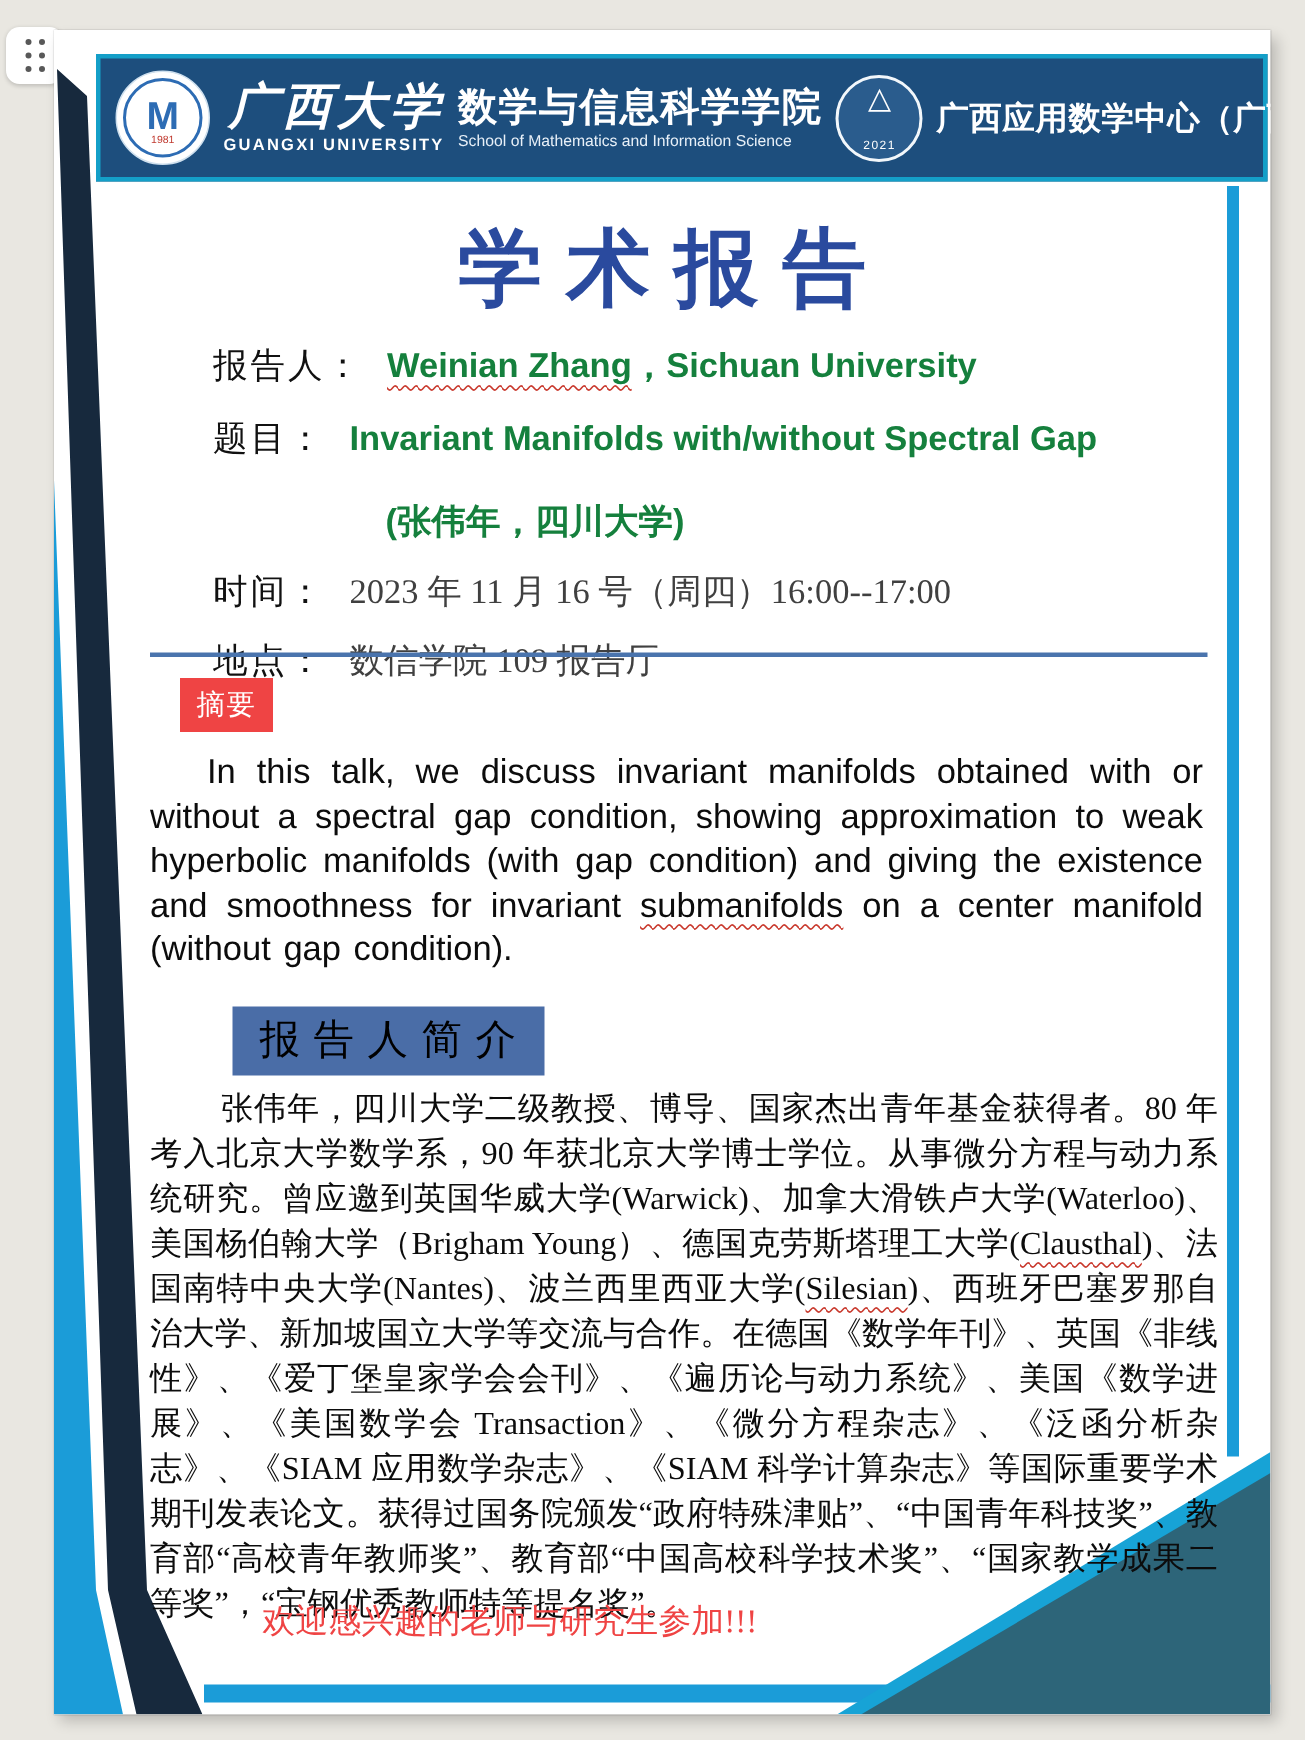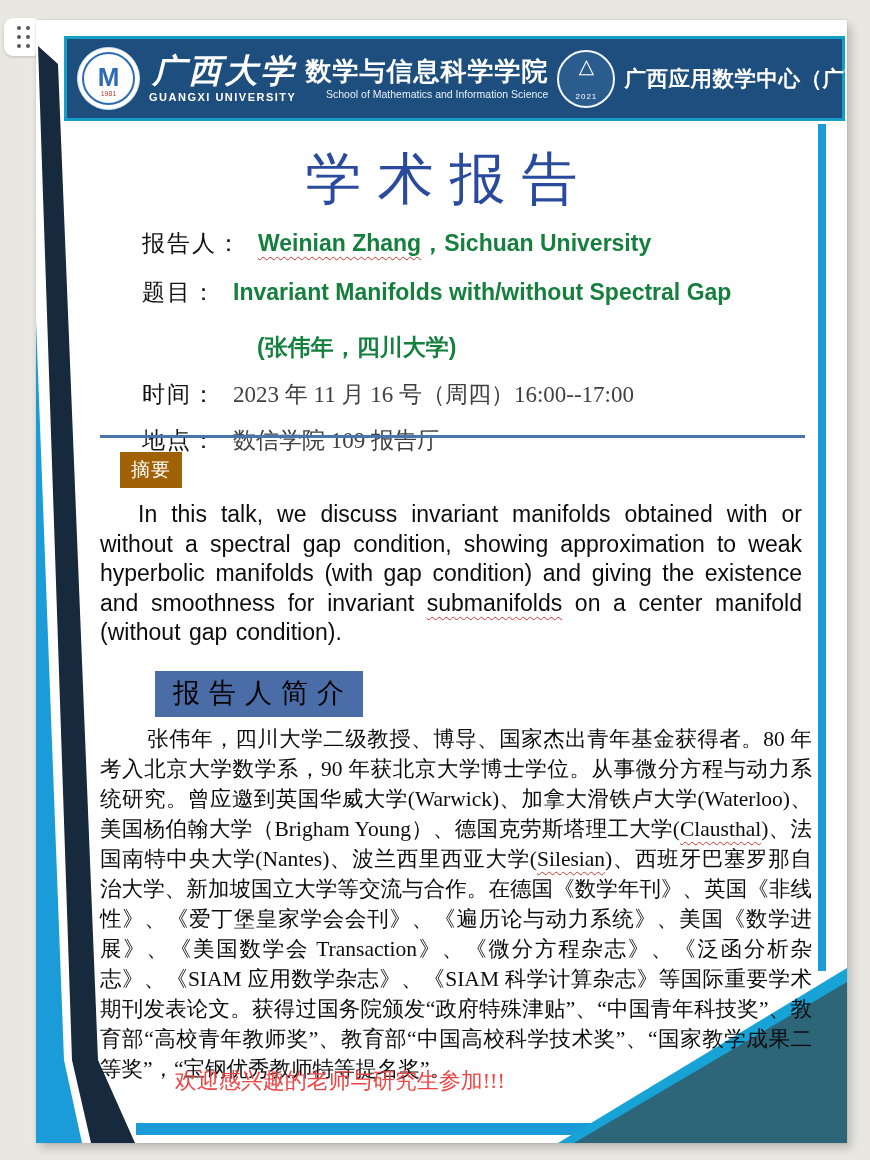--- a/index.html
+++ b/index.html
@@ -41,50 +41,50 @@
            display:flex; flex-direction:column; align-items:center; justify-content:center;
            border:1px solid #cfe0ee; position:relative; }
   .logo1 .ring { position:absolute; inset:4px; border:2px solid #2d6cb4; border-radius:50%; }
   .logo1 .m { font-family:"Liberation Sans",sans-serif; font-weight:bold; font-size:26px; color:#2d6cb4; line-height:1; margin-top:4px;}
   .logo1 .yr { font-size:7px; color:#c03a30; line-height:1; }
   .uni-block { flex:0 0 auto; text-align:right; line-height:1; }
   .uni-cn { font-family:"DejaVu Serif","Liberation Serif",serif; font-style:italic; font-weight:bold; font-size:33px; letter-spacing:3px; white-space:nowrap; }
   .uni-en { font-size:11px; letter-spacing:1.5px; font-weight:bold; margin-top:5px; white-space:nowrap; }
   .school-block { flex:0 0 auto; line-height:1; text-align:left; }
   .school-cn { font-size:26px; font-weight:bold; letter-spacing:1px; white-space:nowrap; }
-  .school-en { font-size:10.5px; margin-top:5px; white-space:nowrap; color:#e8f0f8;text-align:right; }
+  .school-en { font-size:10.5px; margin-top:5px; white-space:nowrap; color:#e8f0f8; }
   .logo2 { width:58px; height:58px; border-radius:50%; border:2px solid #f2f7fb; flex:0 0 auto;
            display:flex; flex-direction:column; align-items:center; justify-content:center;
            background:#2a5c8d; line-height:1; }
   .logo2 .tri { font-size:20px; color:#fff; }
   .logo2 .yr { font-size:8px; color:#fff; margin-top:17px; letter-spacing:1px; }
   .center-name { font-size:21.5px; font-weight:bold; letter-spacing:0.5px; white-space:nowrap; }
   
   .title {
     position:absolute; left:0; right:0; top:122px; text-align:center;
-    font-size:56px; font-weight:normal; color:#2a4a9e; letter-spacing:16px;
+    font-size:56px; font-weight:bold; color:#2a4a9e; letter-spacing:16px;
     text-indent:16px; font-family:"Liberation Serif","DejaVu Serif",serif;
   }
   
   .info { position:absolute; left:106px; top:208px; width:660px; color:#000; }
   .row { display:flex; align-items:baseline; }
   .lbl { font-size:23px; letter-spacing:2px; flex:0 0 auto; color:#111; }
   .val-bold { font-family:"Liberation Sans","DejaVu Sans",sans-serif; font-weight:bold; font-size:23px; color:#15803d; }
   .val-serif { font-size:23px; color:#404040; }
   .sp1 { margin-left:16px; }
   .r1 { margin-bottom:18px; }
   .r2 { padding-left:115px; margin-bottom:16px; }
   .r3 { margin-bottom:24px; }
   .r4 { margin-bottom:15px; }
   .wavy { text-decoration:underline; text-decoration-style:wavy; text-decoration-color:#c9392d;
           text-decoration-thickness:1px; text-underline-offset:5px; }
   
   .rule { position:absolute; left:64px; right:42px; top:415px; height:3px; background:#4a74ad; }
   .badge-abs {
-    position:absolute; left:84px; top:432px; background:#a16207; color:#fff;
+    position:absolute; left:84px; top:432px; background:#ef4444; color:#fff;
     font-family:"Liberation Sans","DejaVu Sans",sans-serif; font-size:19px;
     padding:5px 11px; letter-spacing:1px;
   }
   .abstract {
     position:absolute; left:64px; top:480px; width:702px;
     font-family:"Liberation Sans","DejaVu Sans",sans-serif;
     font-size:23px; line-height:29.5px; text-align:justify; text-indent:38px; color:#0c0c0c;
     word-spacing:2px;
   }
   .badge-bio {

